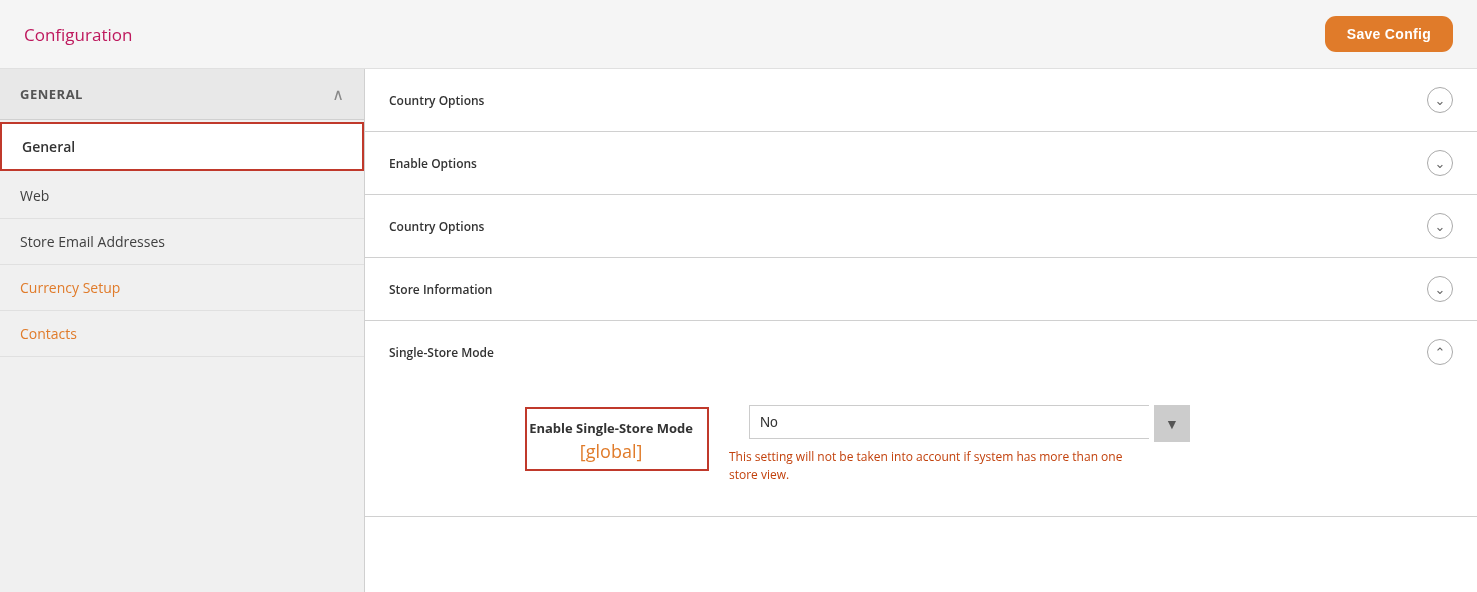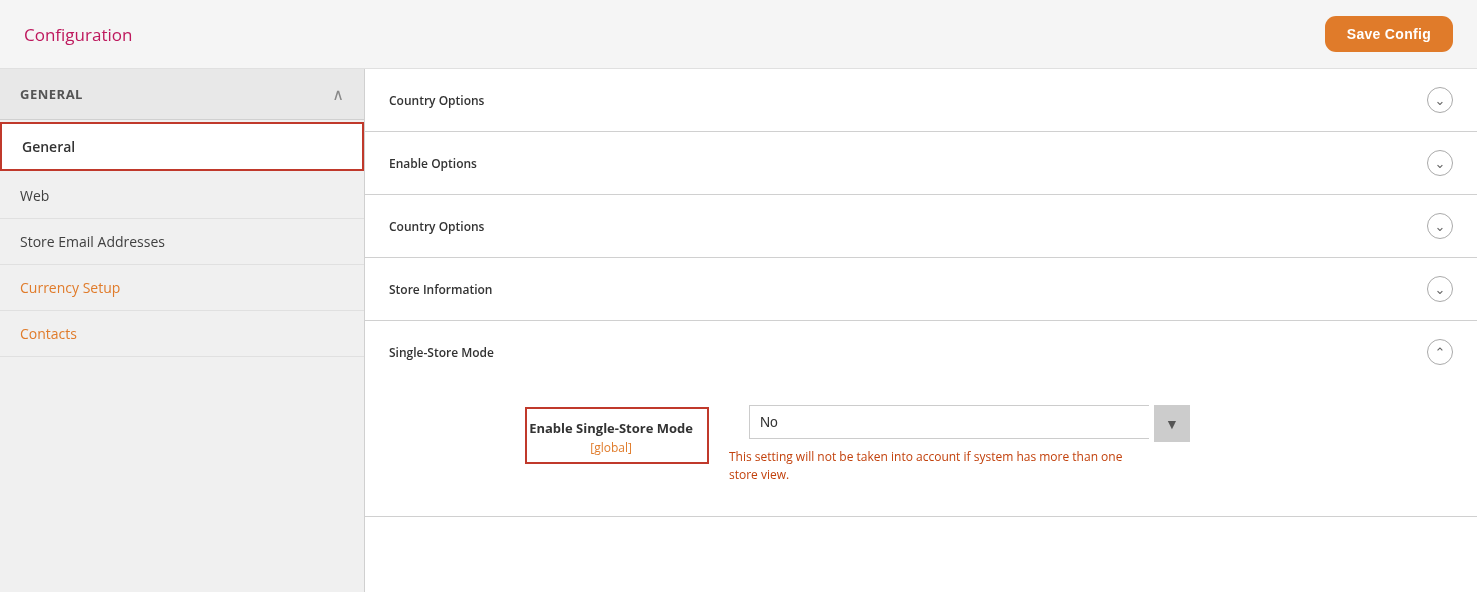--- a/index.html
+++ b/index.html
@@ -146,21 +146,21 @@
       text-align: center;
     }
     .field-label-text {
       font-weight: 700;
       color: #333;
       font-size: 13px;
       display: block;
     }
     .field-label-scope {
       color: #e07b2a;
-      font-size: 12px;
+      font-size: 18px;
       display: block;
       margin-top: 2px;
     }
     .field-control-cell {
       flex: 1;
       padding-top: 6px;
     }
     .field-select-wrapper {
       display: flex;
       align-items: flex-start;

